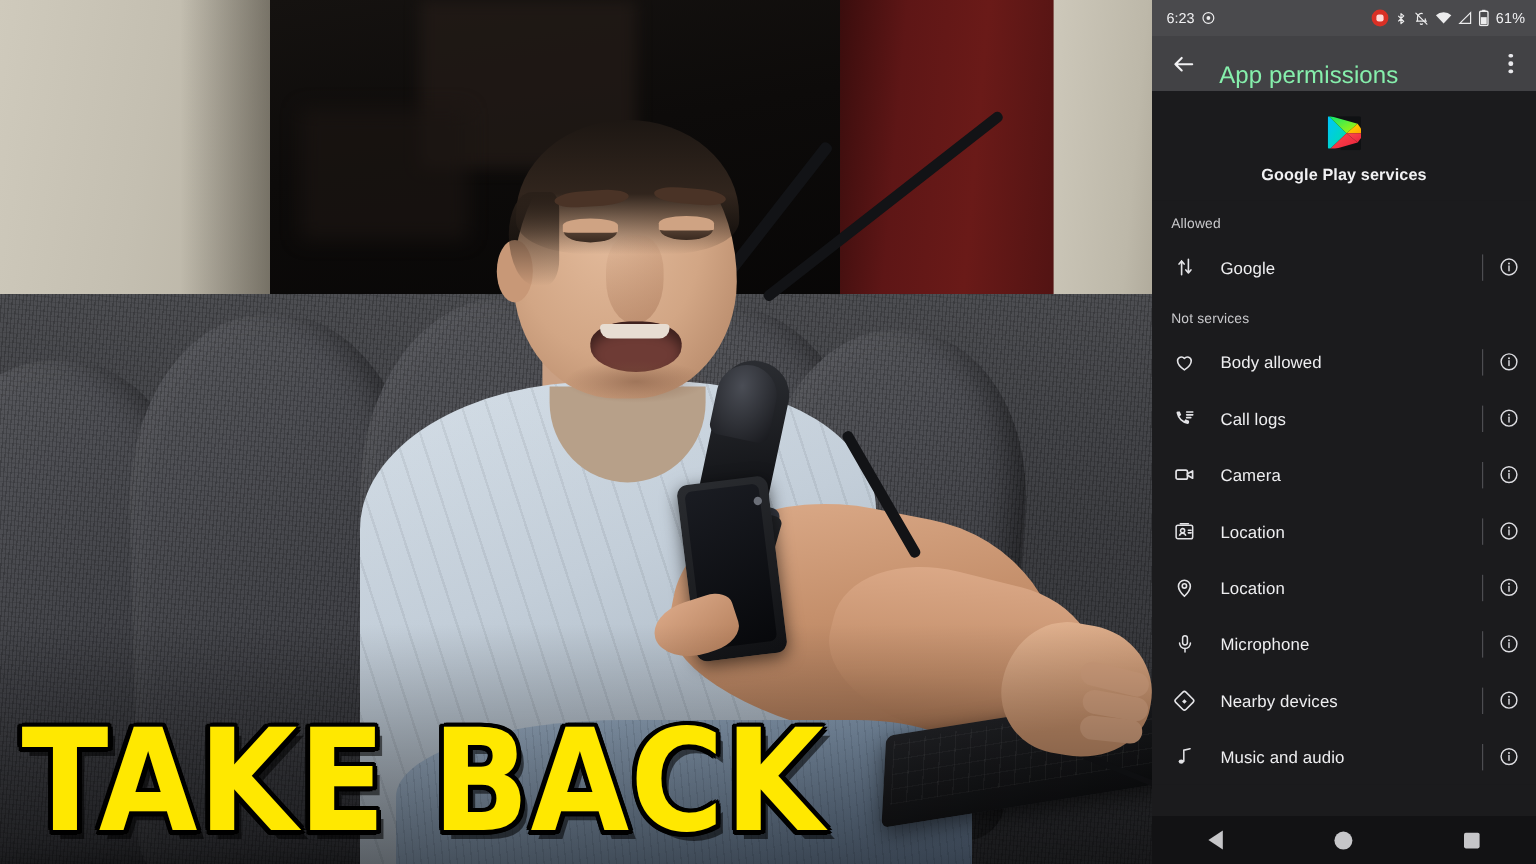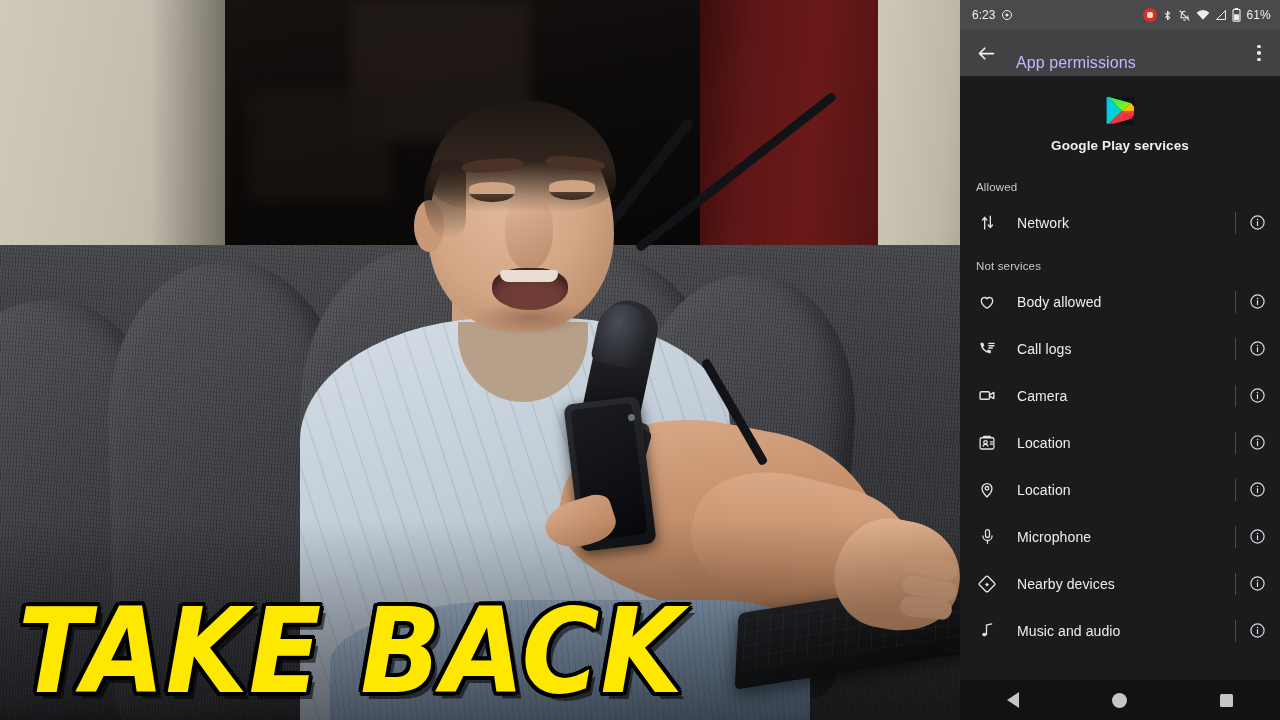--- a/index.html
+++ b/index.html
@@ -303,21 +303,21 @@
     line-height: .92;
     transform: scaleX(1.0);
     transform-origin: left bottom;
     text-shadow:
       -3px -3px 0 #000, 3px -3px 0 #000, -3px 3px 0 #000, 3px 3px 0 #000,
       -4px 0 0 #000, 4px 0 0 #000, 0 -4px 0 #000, 0 4px 0 #000,
       -4px -2px 0 #000, 4px 2px 0 #000, -2px 4px 0 #000, 2px -4px 0 #000,
       6px 7px 0 rgba(0,0,0,.55);
     white-space: nowrap;
   }
-  #title-line-1 { font-size: 118px; margin-bottom: 2px; font-style: italic; }
+  #title-line-1 { font-size: 118px; margin-bottom: 2px; }
   #title-line-2 { font-size: 118px; }
 
   
   #phone-ui {
     position: relative;
     width: 320px; height: 720px;
     background: #1b1b1d;
     color: #e6e6e8;
     overflow: hidden;
   }
@@ -342,21 +342,21 @@
   #app-bar {
     height: 46px; background: #424245;
     display: flex; align-items: center;
     padding: 0 8px 0 12px;
   }
   #back-arrow {
     width: 28px; height: 28px; display: flex; align-items: center; justify-content: center;
     cursor: pointer;
   }
   #app-bar-title {
-    flex: 1; font-size: 16px; color: #c4b5fd; margin-left: 16px; letter-spacing: .1px; margin-top: 20px;
+    flex: 1; font-size: 20px; color: #86efac; margin-left: 16px; letter-spacing: .1px; margin-top: 20px;
   }
   #overflow-menu {
     width: 26px; height: 30px; display: flex; flex-direction: column;
     align-items: center; justify-content: center; gap: 3px; cursor: pointer;
   }
   #overflow-menu span { width: 3.5px; height: 3.5px; background: #e9e9ec; border-radius: 50%; display:block; }
 
   
   #app-header {
     padding: 18px 0 14px; text-align: center; background: #1b1b1d;
@@ -585,21 +585,21 @@
 
       <div class="group-label">Allowed</div>
 
       <div class="perm-row">
         <span class="perm-icon">
           <svg width="17" height="17" viewBox="0 0 24 24" fill="none" stroke="#e3e3e6" stroke-width="1.9" stroke-linecap="round" stroke-linejoin="round">
             <path d="M8 21V5M8 5L5 8.5M8 5l3 3.5"></path>
             <path d="M16 3v16M16 19l3-3.5M16 19l-3-3.5"></path>
           </svg>
         </span>
-        <span class="perm-label">Network</span>
+        <span class="perm-label">Google</span>
         <span class="perm-divider"></span>
         <span class="perm-info">
           <svg width="17" height="17" viewBox="0 0 24 24" fill="none" stroke="#dcdce0" stroke-width="1.7">
             <circle cx="12" cy="12" r="9.3"></circle>
               <path d="M12 10.8v5.6" stroke-linecap="round"></path>
               <circle cx="12" cy="7.8" r="1.15" fill="#dcdce0" stroke="none"></circle>
           </svg>
         </span>
       </div>
 

